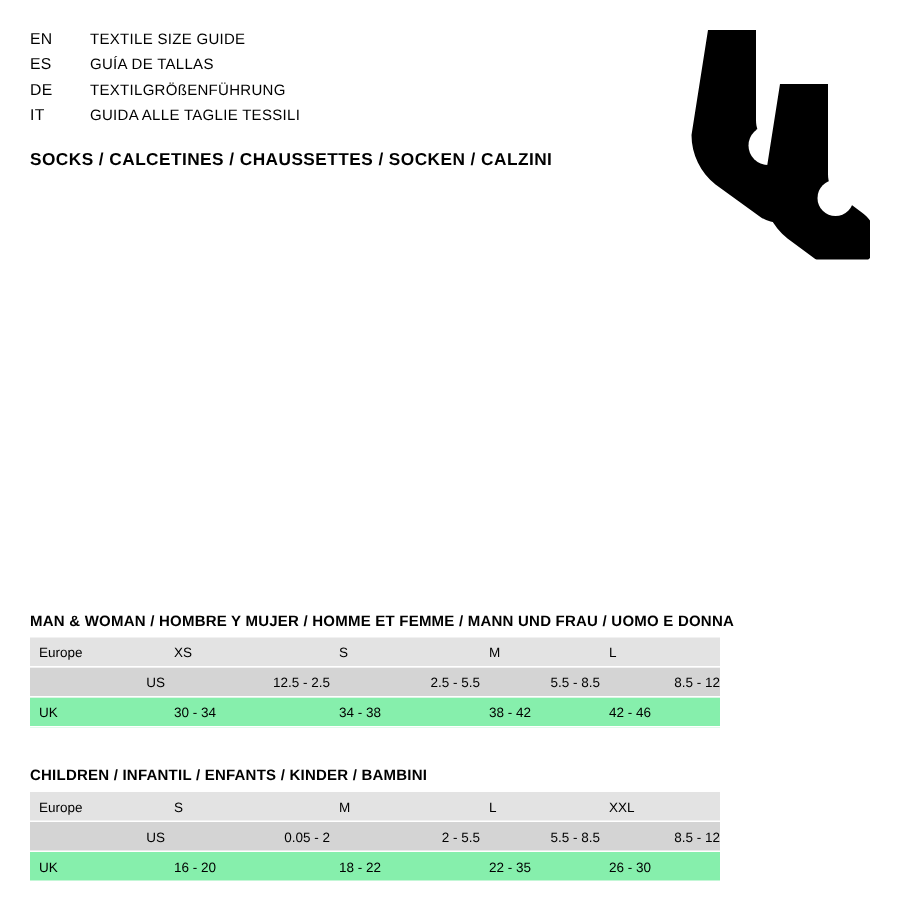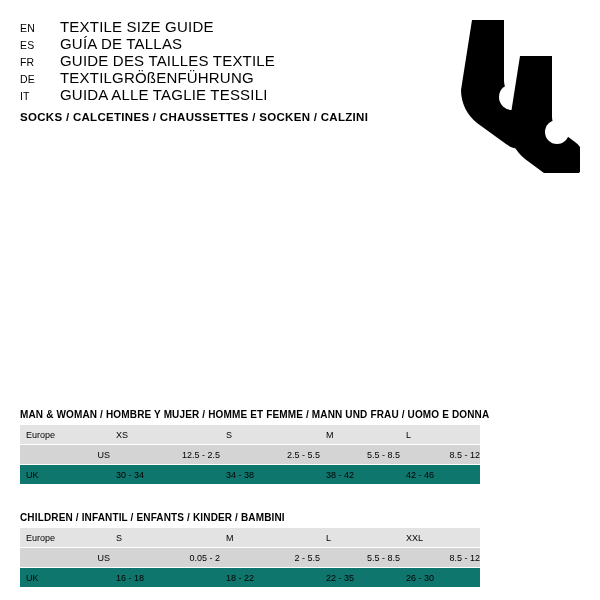--- a/index.html
+++ b/index.html
@@ -34,27 +34,27 @@
     align-items: baseline;
     height: 17px;
     line-height: 17px;
   }
   .lang-code {
     width: 40px;
     font-size: 10.5px;
     letter-spacing: 0.2px;
   }
   .lang-text {
-    font-size: 15px;
+    font-size: 10px;
     letter-spacing: 0.2px;
   }
 
   .product-title {
     position: absolute;
-    top: 111px;
+    top: 101px;
     left: 20px;
     font-size: 11.5px;
     font-weight: bold;
     letter-spacing: 0.3px;
   }
 
   
   .sock-art {
     position: absolute;
     top: 18px;
@@ -87,45 +87,41 @@
   }
   table.size-table td {
     font-size: 9px;
     padding: 2px 0 2px 6px;
     height: 15px;
     border-bottom: 1px solid #ffffff;
     white-space: nowrap;
   }
   table.size-table tr.shade-a td { background: #e3e3e3; }
   table.size-table tr.shade-b td { background: #d4d4d4; text-align: right; }
-  table.size-table tr.shade-c td { background: #0f766e; }
+  table.size-table tr.shade-c td { background: #86efac; }
 
   col.c0 { width: 90px; }
   col.c1 { width: 110px; }
   col.c2 { width: 100px; }
   col.c3 { width: 80px; }
   col.c4 { width: 80px; }
 </style>
 </head>
 <body>
 
 <div class="page">
 
   <div class="lang-block">
     <div class="lang-row">
       <span class="lang-code">EN</span>
       <span class="lang-text">TEXTILE SIZE GUIDE</span>
     </div>
     <div class="lang-row">
       <span class="lang-code">ES</span>
       <span class="lang-text">GUÍA DE TALLAS</span>
-    </div>
-    <div class="lang-row">
-      <span class="lang-code">FR</span>
-      <span class="lang-text">GUIDE DES TAILLES TEXTILE</span>
     </div>
     <div class="lang-row">
       <span class="lang-code">DE</span>
       <span class="lang-text">TEXTILGRÖßENFÜHRUNG</span>
     </div>
     <div class="lang-row">
       <span class="lang-code">IT</span>
       <span class="lang-text">GUIDA ALLE TAGLIE TESSILI</span>
     </div>
   </div>
@@ -199,21 +195,21 @@
         </tr>
         <tr class="shade-b">
           <td>US</td>
           <td>0.05 - 2</td>
           <td>2 - 5.5</td>
           <td>5.5 - 8.5</td>
           <td>8.5 - 12</td>
         </tr>
         <tr class="shade-c">
           <td>UK</td>
-          <td>16 - 18</td>
+          <td>16 - 20</td>
           <td>18 - 22</td>
           <td>22 - 35</td>
           <td>26 - 30</td>
         </tr>
       </tbody>
     </table>
   </div>
 
 </div>
 

